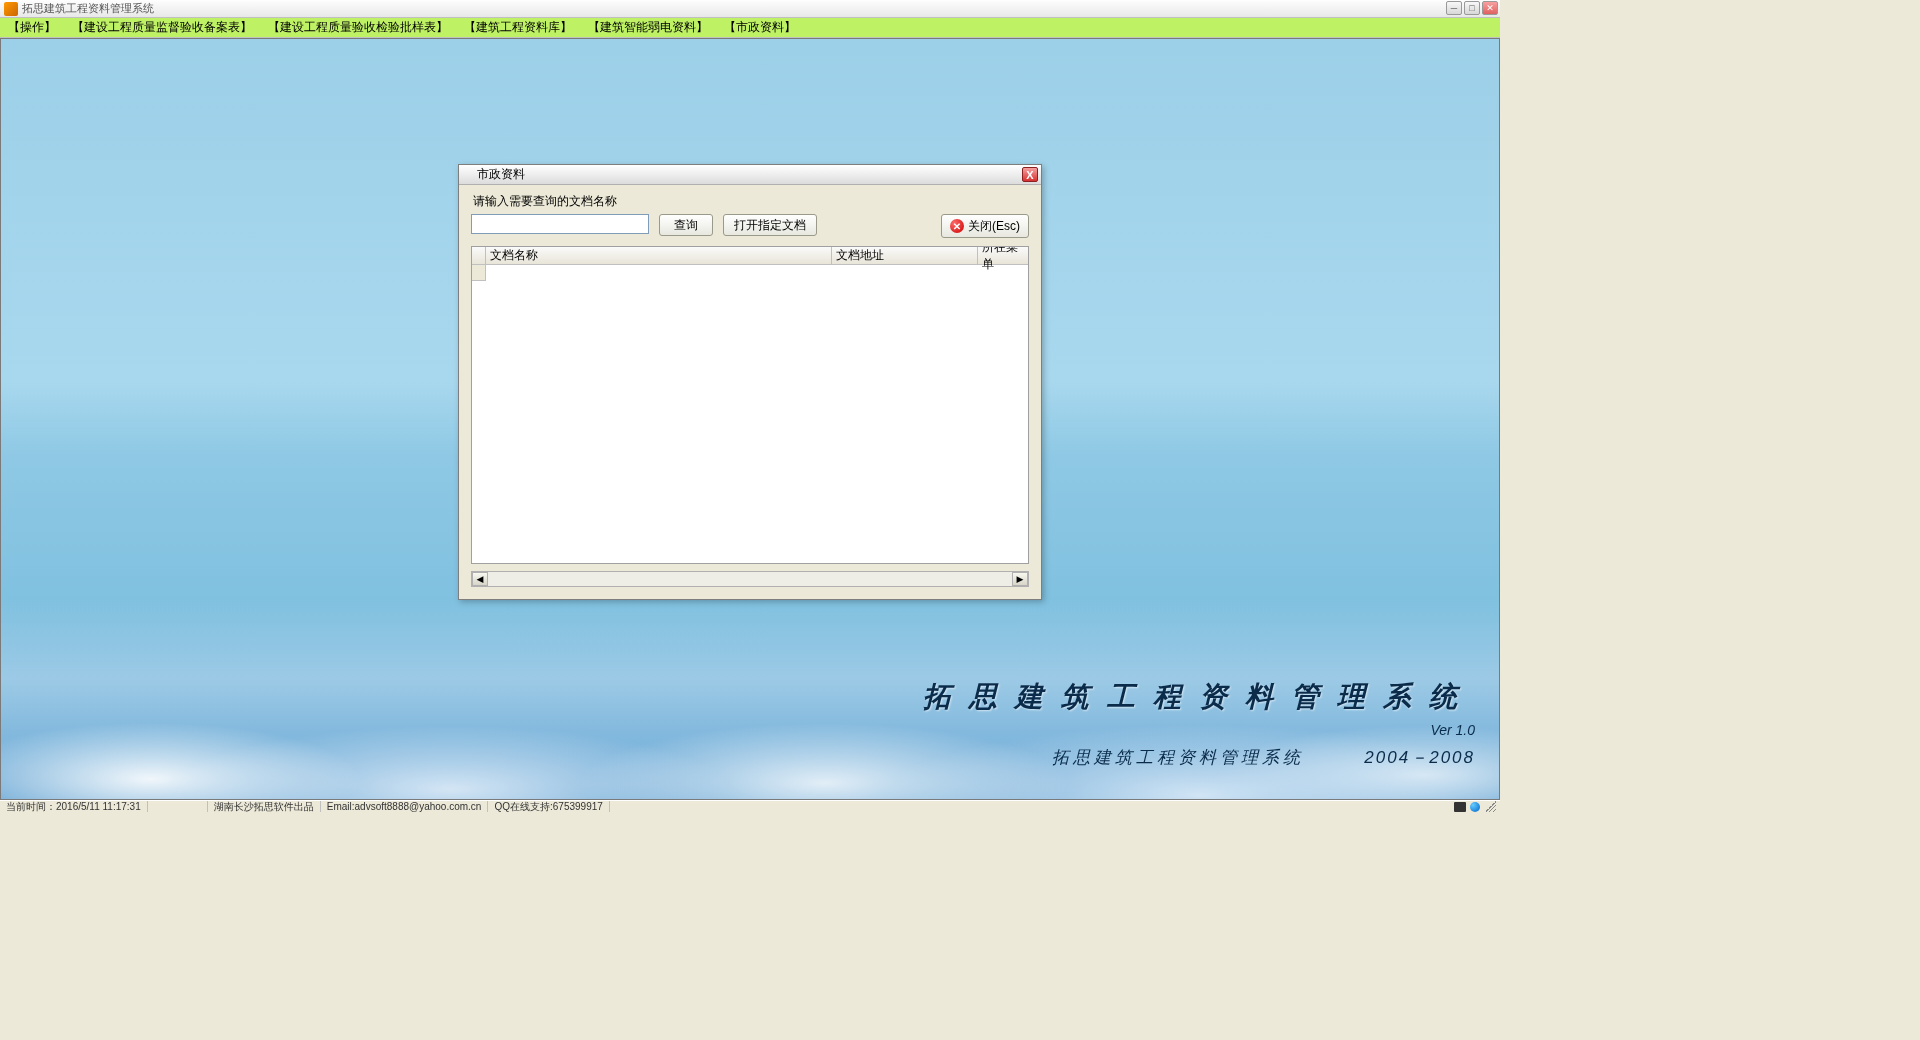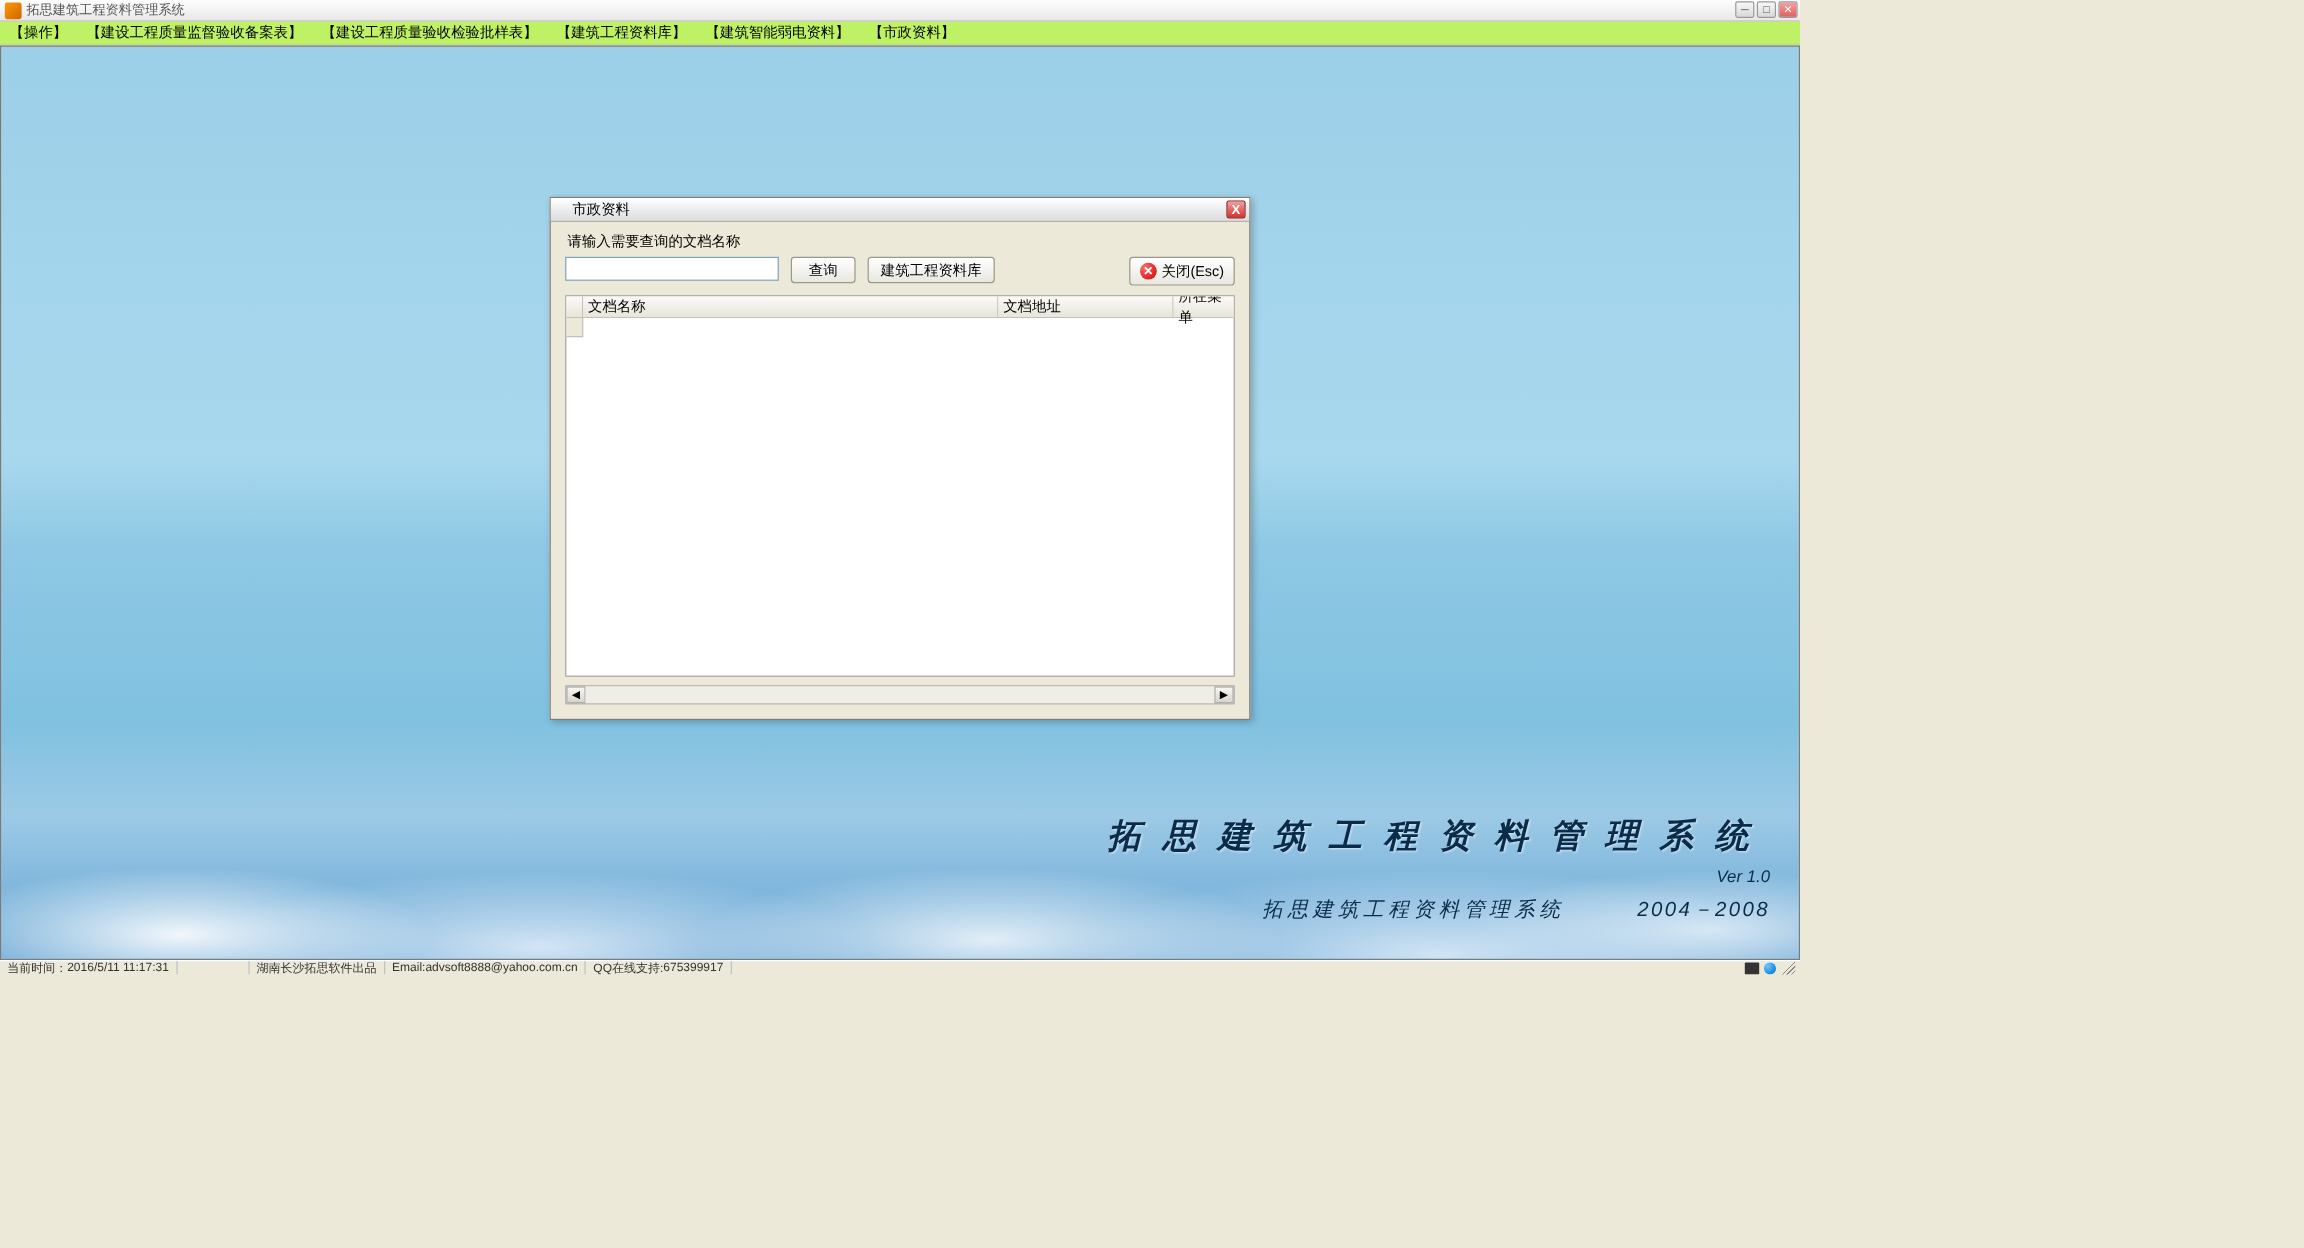--- a/index.html
+++ b/index.html
@@ -377,21 +377,21 @@
     <div class="dialog-close">X</div>
   </div>
   <div class="dialog-body">
     <div class="prompt-label">请输入需要查询的文档名称</div>
     <div class="search-row">
       <input class="search-input" value="" style="">
       <button class="btn">
           <span>查询</span>
         </button>
       <button class="btn wide">
-          <span>建筑工程资料库</span>
+          <span>打开指定文档</span>
         </button>
       <button class="btn close-panel-btn">
         <span class="close-icon-circle">✕</span>
         <span>关闭(Esc)</span>
       </button>
     </div>
     <div class="table-container">
       <div class="table-header">
         <div class="th sel"></div>
         <div class="th c1">文档名称</div>

